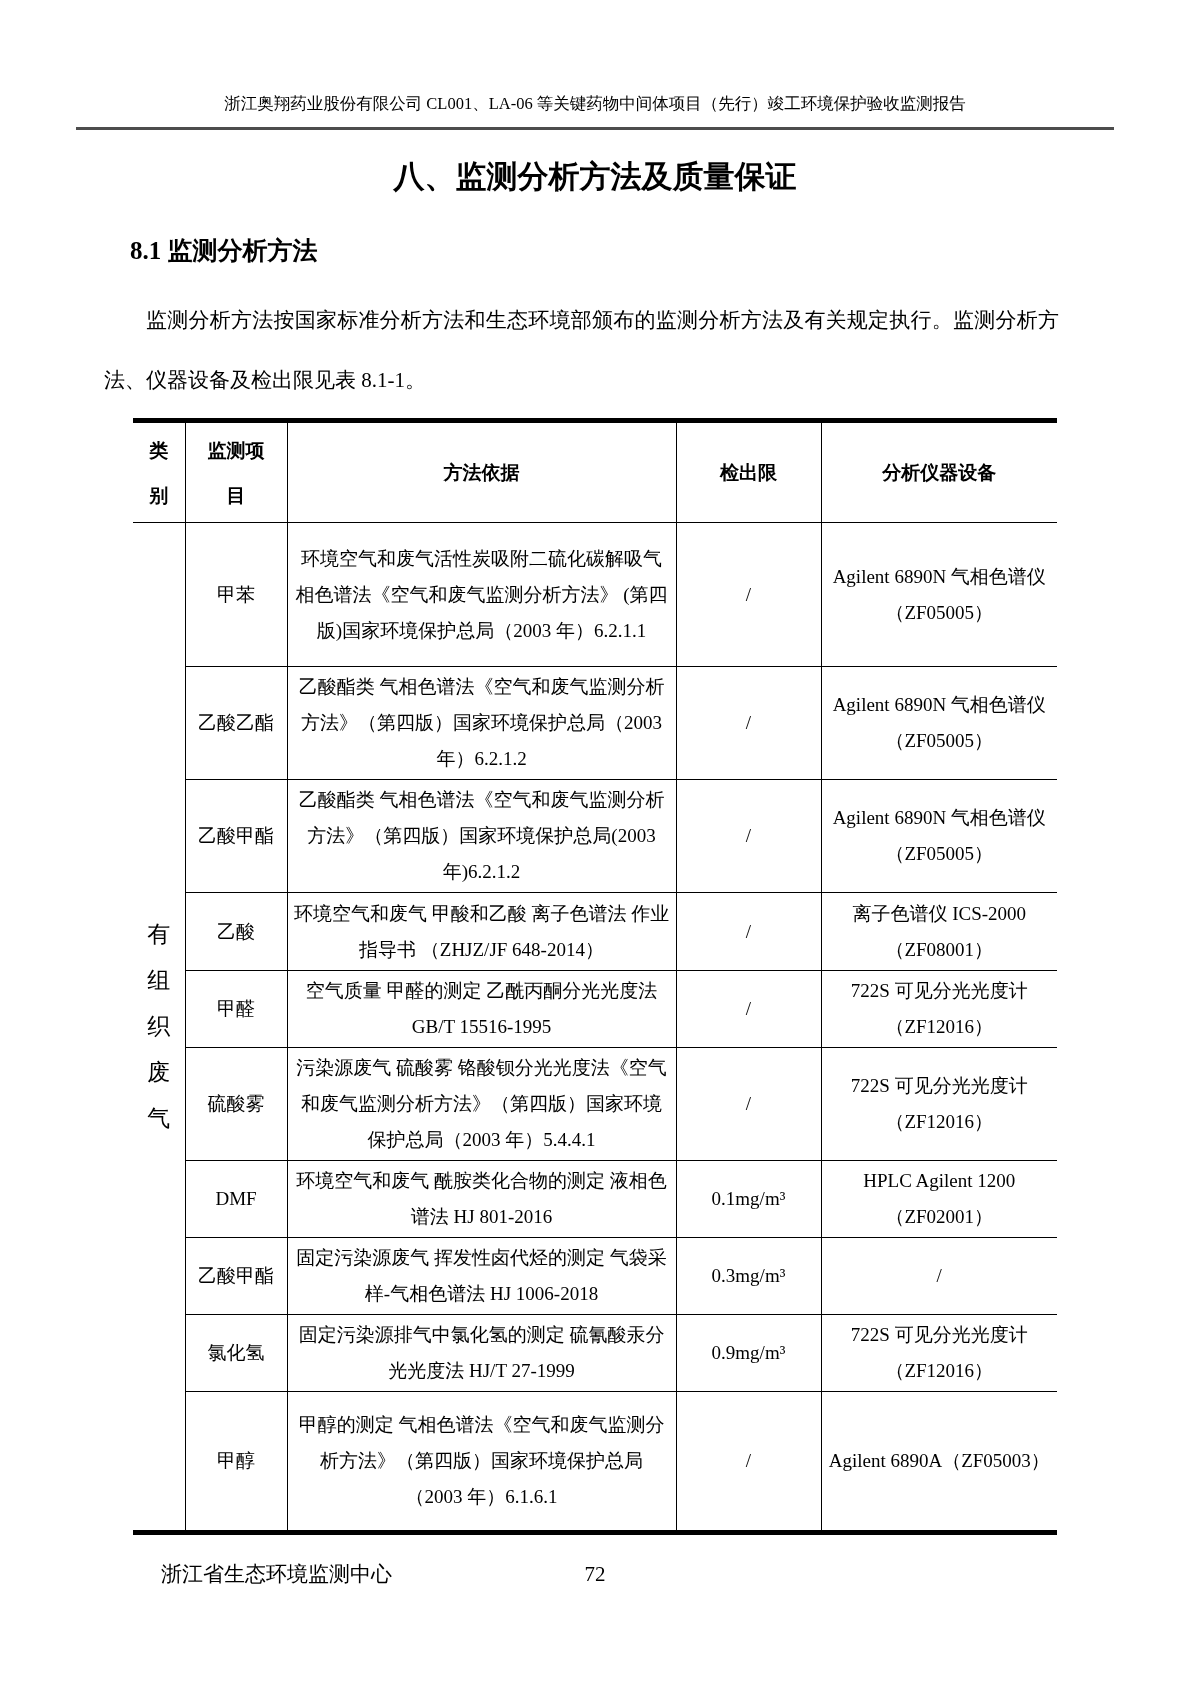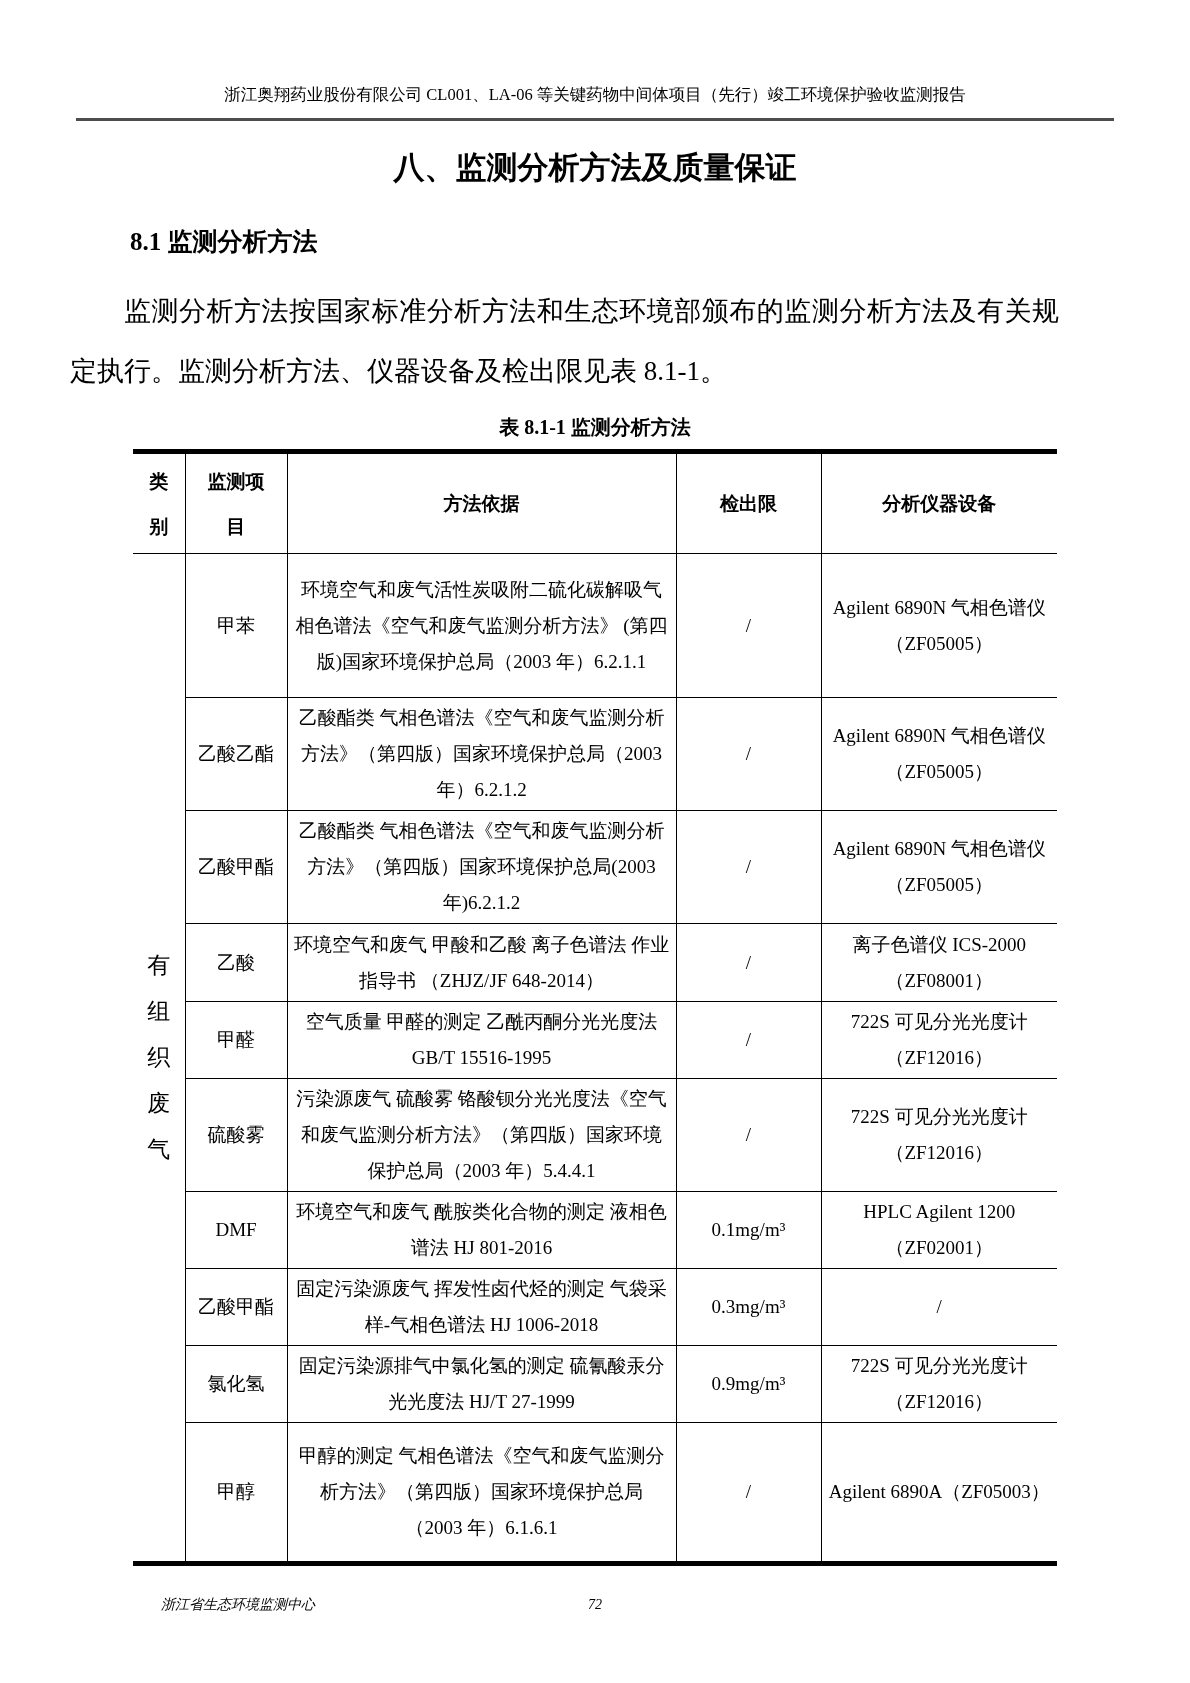--- a/index.html
+++ b/index.html
@@ -7,21 +7,21 @@
   body {
     width: 1190px; height: 1683px;
     font-family: "Liberation Serif", "DejaVu Serif", serif;
     color: #000;
     position: relative;
     overflow: hidden;
   }
   .page { width: 1190px; height: 1683px; padding-top: 76px; }
 
   .doc-header {
-    margin: 7px 76px;
+    margin: 16px 76px;
     text-align: center;
     font-size: 16.5px;
     line-height: 24px;
     padding-bottom: 11px;
     border-bottom: 3px solid #4d4d4d;
   }
 
   .chapter-title {
     margin-top: 26px;
     text-align: center;
@@ -31,22 +31,22 @@
   }
 
   .section-heading {
     margin: 36px 0 0 130px;
     font-size: 25px;
     font-weight: bold;
     line-height: 34px;
   }
 
   .body-paragraph {
-    margin: 22px 131px 0 70px;
-    font-size: 27px;
+    margin: 22px 131px 0 104px;
+    font-size: 21px;
     line-height: 60px;
     text-align: justify;
     text-indent: 2em;
   }
 
   .table-caption {
     margin-top: 12px;
     text-align: center;
     font-size: 20px;
     font-weight: bold;
@@ -86,43 +86,41 @@
   col.c-limit { width: 145px; }
   col.c-equip { width: 236px; }
 
   tr.h144 { height: 144px; } tr.h107 { height: 107px; } tr.h109 { height: 109px; }
   tr.h78  { height: 78px;  } tr.h70  { height: 70px;  } tr.h73  { height: 73px;  }
   tr.h72  { height: 72px;  } tr.h141 { height: 141px; }
 
   .doc-footer {
     position: relative;
     margin: 26px 131px 0 131px;
-    font-size: 14px;
+    font-size: 21px;
     line-height: 26px;
-    font-style: italic;
   }
   .doc-footer .org { position: absolute; left: 30px; top: 0; }
   .doc-footer .pageno { display: block; text-align: center; }
 </style>
 </head>
 <body>
 
 <div class="page">
 
   <div class="doc-header">
     <span>浙江奥翔药业股份有限公司 CL001、LA-06 等关键药物中间体项目（先行）竣工环境保护验收监测报告</span>
   </div>
 
   <div class="chapter-title">八、监测分析方法及质量保证</div>
 
   <div class="section-heading">8.1 监测分析方法</div>
 
   <div class="body-paragraph">监测分析方法按国家标准分析方法和生态环境部颁布的监测分析方法及有关规定执行。监测分析方法、仪器设备及检出限见表 8.1-1。</div>
 
-  <div class="table-caption">表 8.1-1  监测分析方法</div>
 
   <table class="methods">
     <colgroup>
       <col class="c-cat">
         <col class="c-item">
         <col class="c-meth">
         <col class="c-limit">
         <col class="c-equip">
     </colgroup>
     <thead>

